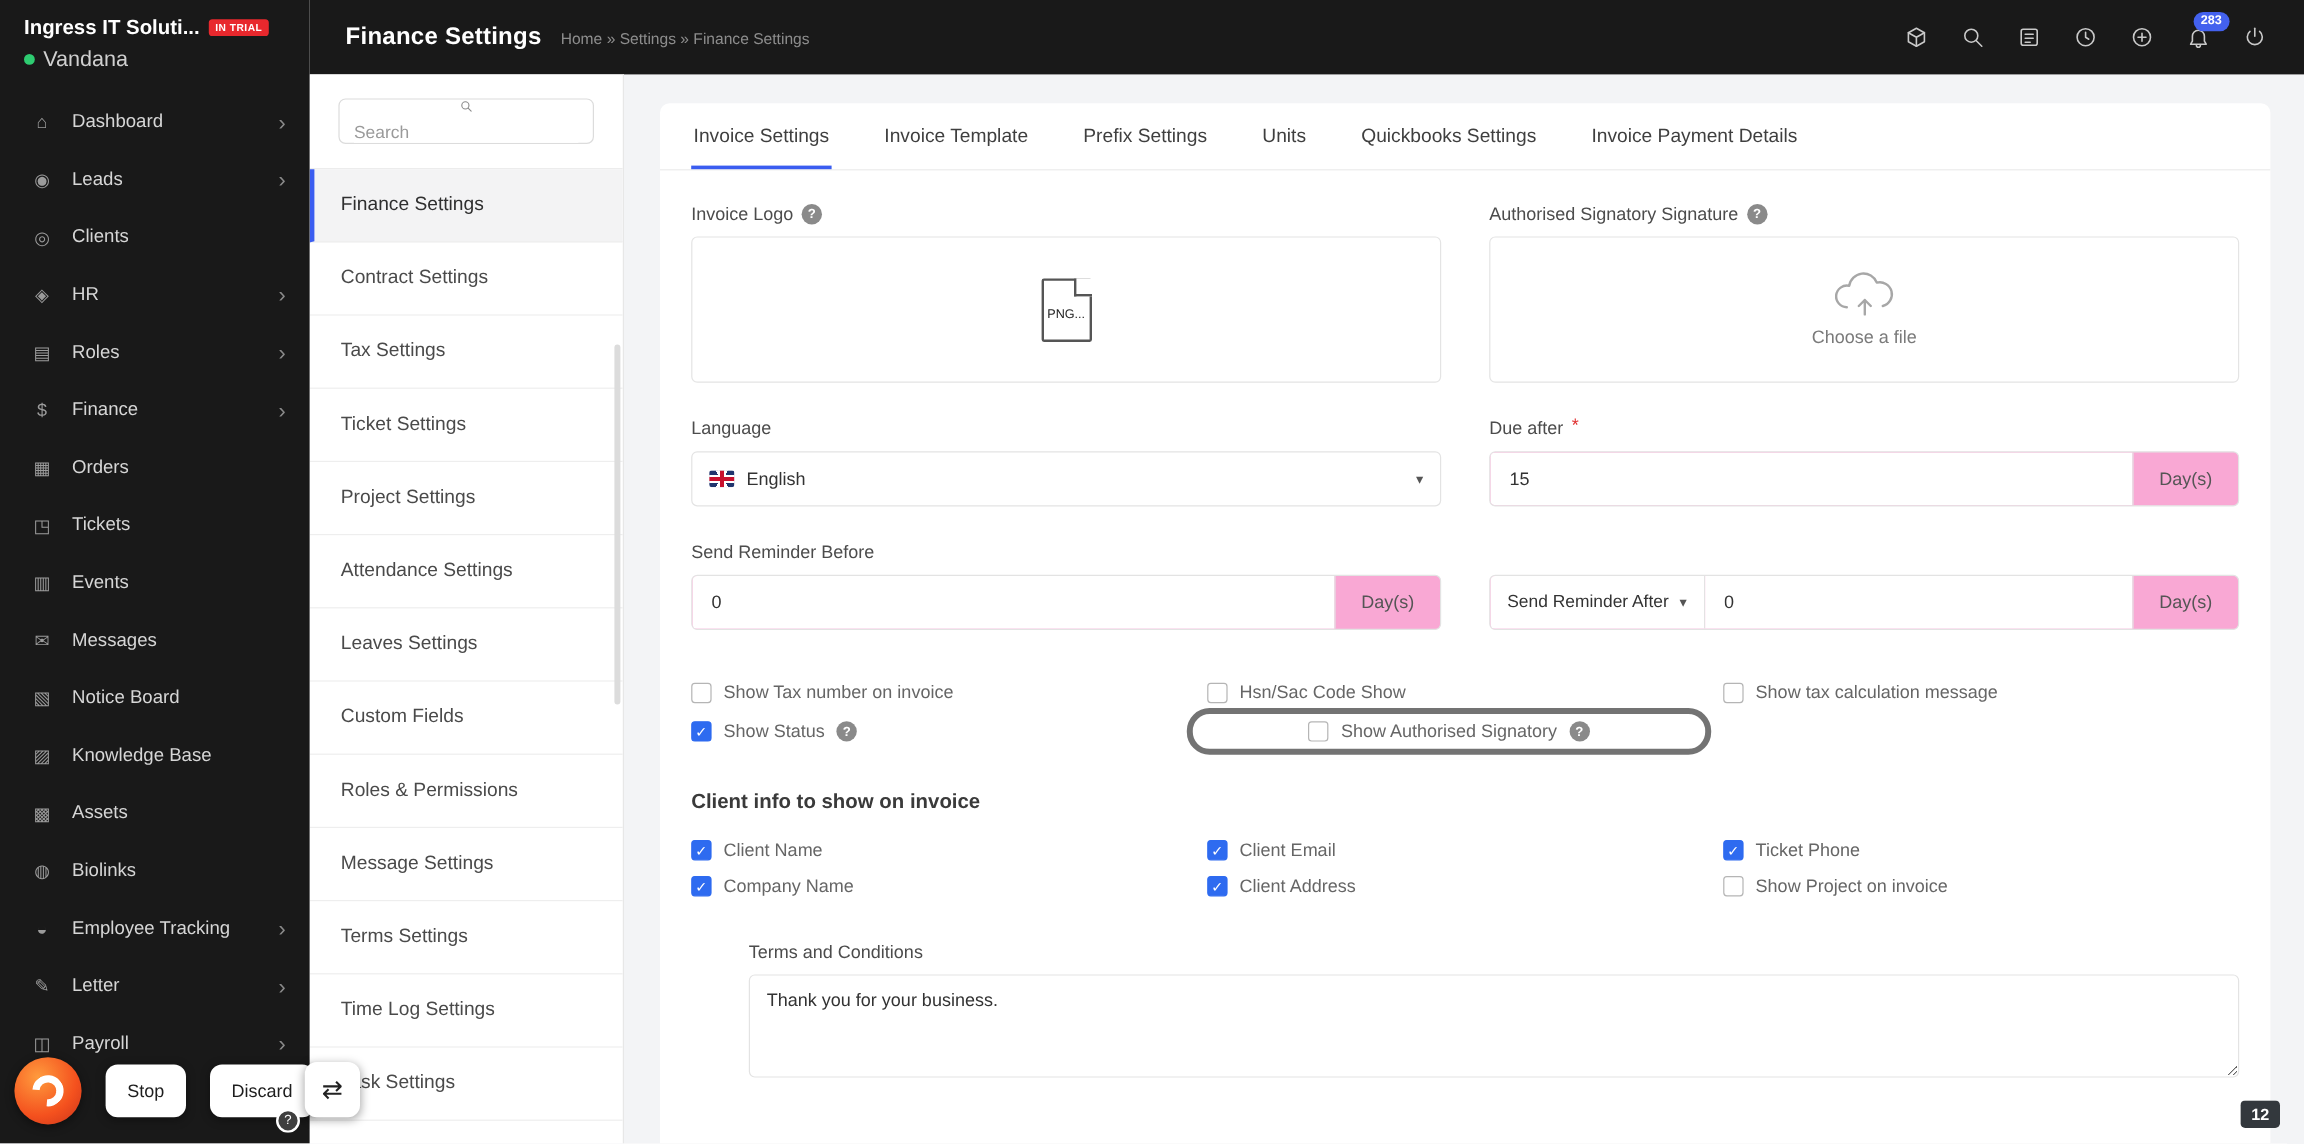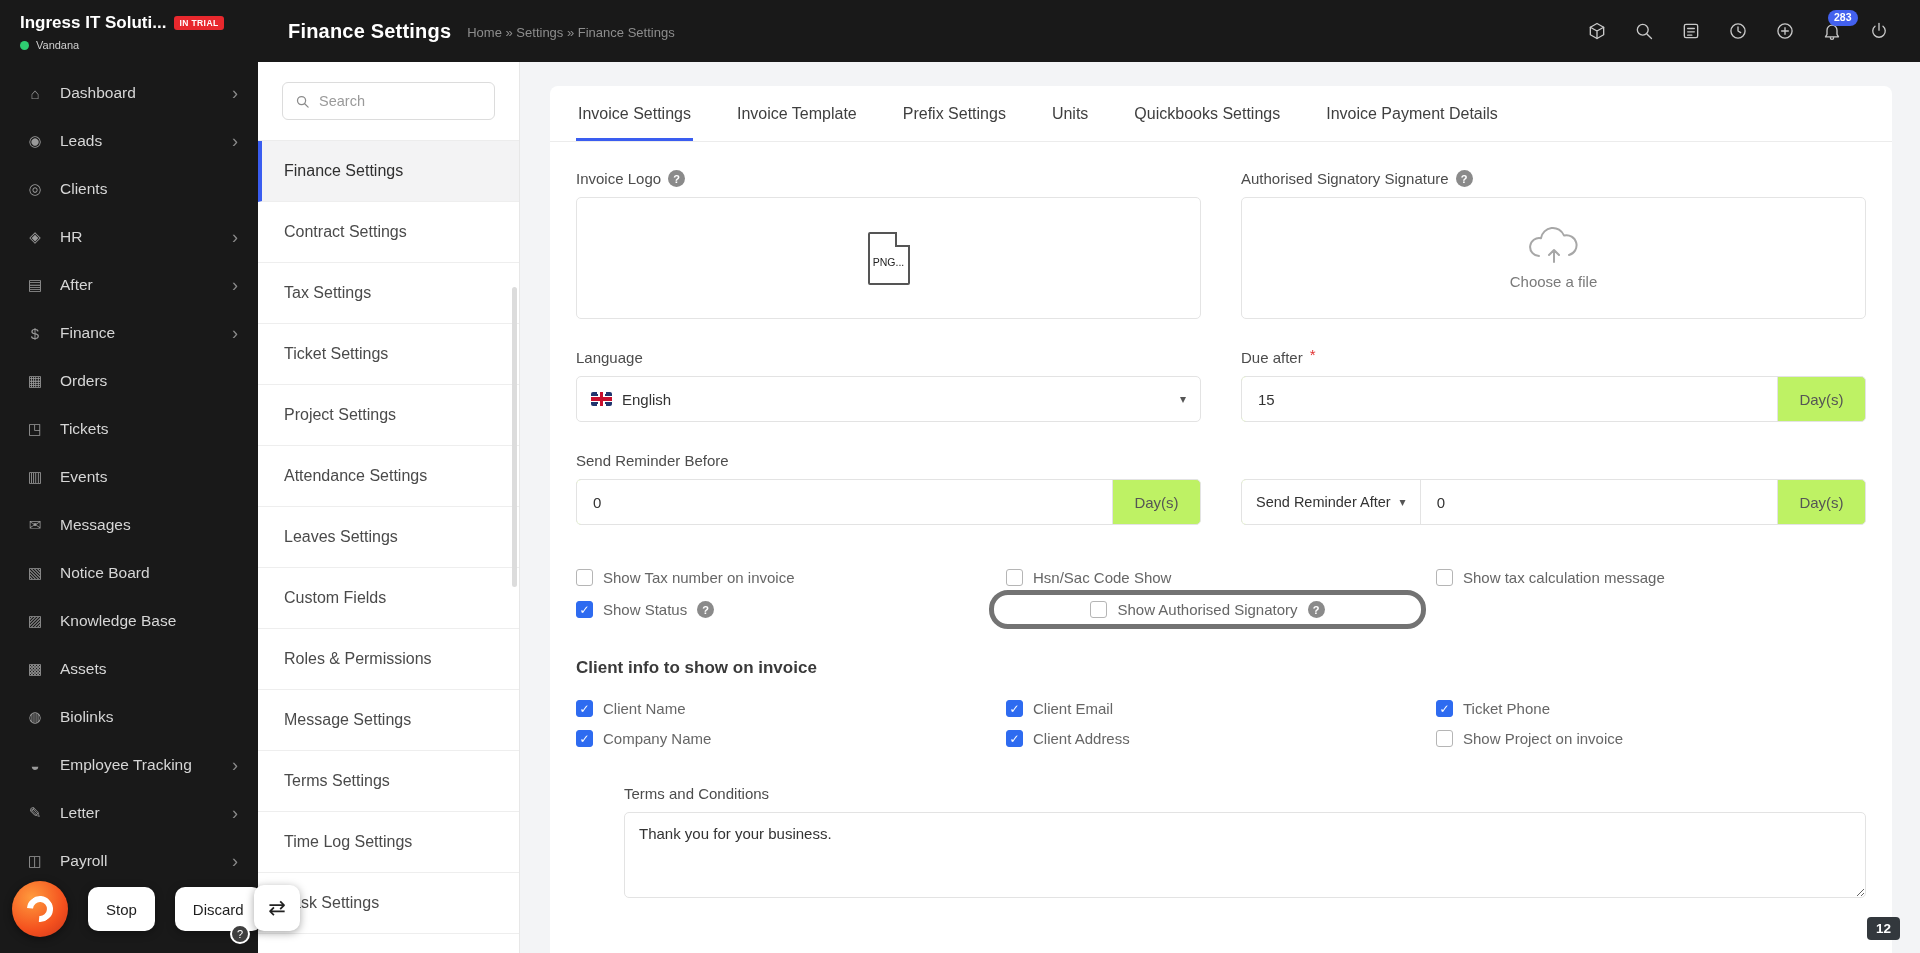--- a/index.html
+++ b/index.html
@@ -9,21 +9,21 @@
   .app { display: flex; height: 100%; }
 
   
   .sidebar { width: 258px; background: #191919; flex-shrink: 0; position: relative; z-index: 5; }
   .org { padding: 13px 16px 8px 20px; }
   .org-top { display: flex; align-items: flex-start; gap: 8px; }
   .org-name { color: #fff; font-weight: 700; font-size: 17px; white-space: nowrap; overflow: hidden; }
   .org-badge { background: #e8282d; color: #fff; font-size: 8.5px; font-weight: 700; padding: 2px 5px; border-radius: 3px; letter-spacing: .4px; margin-top: 3px; white-space: nowrap; }
   .org-user { display: flex; align-items: center; gap: 7px; margin-top: 6px; }
   .status-dot { width: 9px; height: 9px; border-radius: 50%; background: #2ecc71; }
-  .user-name { color: #cfcfcf; font-size: 11px; }
+  .user-name { color: #cfcfcf; font-size: 18px; }
   .side-nav { margin-top: 10px; }
   .side-item { display: flex; align-items: center; gap: 14px; height: 48px; padding: 0 20px 0 24px; color: #d6d6d6; font-size: 15.5px; cursor: pointer; }
   .si-icon { width: 22px; color: #9b9b9b; font-size: 15px; text-align: center; flex-shrink: 0; }
   .si-label { white-space: nowrap; overflow: hidden; }
   .si-chev { margin-left: auto; color: #8a8a8a; font-size: 18px; line-height: 1; }
 
   
   .main { flex: 1; display: flex; flex-direction: column; min-width: 0; }
 
   .topbar { height: 62px; background: #191919; display: flex; align-items: center; padding: 0 28px 0 30px; color: #fff; flex-shrink: 0; }
@@ -32,21 +32,21 @@
   .breadcrumb { font-size: 13px; color: #8d8d8d; margin-top: 3px; }
   .tb-icons { margin-left: auto; display: flex; align-items: center; gap: 21px; }
   .tb-btn { position: relative; background: none; border: none; padding: 3px; cursor: pointer; display: flex; }
   .notif { position: absolute; top: -8px; left: 9px; background: #4361ee; color: #fff; font-size: 10.5px; font-weight: 700; padding: 2px 6px; border-radius: 8px; line-height: 1.1; }
 
   .content { flex: 1; display: flex; min-height: 0; }
 
   
   .settings-nav { width: 262px; background: #fff; flex-shrink: 0; position: relative; border-right: 1px solid #e7e7e7; overflow: hidden; }
   .snav-search { padding: 20px 24px; border-bottom: 1px solid #ececec; }
-  .snav-search-box { display: flex; align-items: center; gap: 9px; border: 1px solid #dcdcdc; border-radius: 6px; height: 38px; padding: 0 12px; background: #fff; }
+  .snav-search-box { display: flex; align-items: center; gap: 9px; border: 1px solid #dcdcdc; border-radius: 6px; height: 38px; padding: 0 12px; background: #fff; flex-direction: column; }
   .snav-search-box input { border: none; outline: none; flex: 1; font-size: 14.5px; color: #333; min-width: 0; font-family: inherit; }
   .snav-search-box input::placeholder { color: #9a9a9a; }
   .snav-item { padding: 21px 26px; border-bottom: 1px solid #eee; font-size: 16px; color: #4a4a4a; cursor: pointer; }
   .snav-item.active { background: #f3f3f4; border-left: 4px solid #3a5df0; padding-left: 22px; color: #2f2f2f; }
   .snav-scroll { position: absolute; right: 2px; top: 225px; width: 5px; height: 300px; background: #dcdcdc; border-radius: 3px; }
 
   
   .page { flex: 1; padding: 24px 28px 0 30px; overflow: hidden; min-width: 0; }
   .card { background: #fff; border-radius: 8px; min-height: 900px; }
 
@@ -76,21 +76,21 @@
   .flag { width: 21px; height: 14px; border-radius: 2px; flex-shrink: 0;
     background:
       linear-gradient(to bottom, transparent 37%, #c8102e 37%, #c8102e 63%, transparent 63%),
       linear-gradient(to right, transparent 41%, #c8102e 41%, #c8102e 59%, transparent 59%),
       linear-gradient(to bottom, transparent 27%, #fff 27%, #fff 73%, transparent 73%),
       linear-gradient(to right, transparent 34%, #fff 34%, #fff 66%, transparent 66%),
       linear-gradient(62deg, transparent 45%, #fff 45%, #fff 55%, transparent 55%),
       linear-gradient(-62deg, transparent 45%, #fff 45%, #fff 55%, transparent 55%),
       #20356e; }
 
-  .igroup { display: flex; height: 46px; border: 1px solid #e3e3e3; border-radius: 5px; background: #bef264; overflow: hidden; }
+  .igroup { display: flex; height: 46px; border: 1px solid #e3e3e3; border-radius: 5px; background: #f9a8d4; overflow: hidden; }
   .iinput { flex: 1; border: none; outline: none; padding: 0 16px; font-size: 15px; color: #333; min-width: 0; font-family: inherit; }
   .isuffix { display: flex; align-items: center; justify-content: center; width: 88px; border-left: 1px solid #e3e3e3; color: #555; font-size: 15px; flex-shrink: 0; }
   .dd { display: flex; align-items: center; gap: 9px; padding: 0 14px; background: #fff; border: none; border-right: 1px solid #e3e3e3; font-size: 14.5px; color: #333; white-space: nowrap; cursor: pointer; font-family: inherit; }
 
   .opt-grid { display: grid; grid-template-columns: 1fr 1fr 1fr; row-gap: 13px; align-items: center; margin-top: 44px; }
   .opt-grid.client { margin-top: 22px; }
   .opt { display: flex; align-items: center; gap: 10px; cursor: pointer; }
   .cb { width: 17px; height: 17px; border: 1.5px solid #b5b5b5; border-radius: 3px; background: #fff; display: inline-flex; align-items: center; justify-content: center; flex-shrink: 0; cursor: pointer; }
   .cb.checked { background: #2e6bf0; border-color: #2e6bf0; }
   .cb.checked::after { content: "✓"; color: #fff; font-size: 12px; font-weight: 700; line-height: 1; }
@@ -142,21 +142,21 @@
           <span class="si-icon">◎</span>
           <span class="si-label">Clients</span>
         </div>
       <div class="side-item">
           <span class="si-icon">◈</span>
           <span class="si-label">HR</span>
           <span class="si-chev">›</span>
         </div>
       <div class="side-item">
           <span class="si-icon">▤</span>
-          <span class="si-label">After</span>
+          <span class="si-label">Roles</span>
           <span class="si-chev">›</span>
         </div>
       <div class="side-item">
           <span class="si-icon">$</span>
           <span class="si-label">Finance</span>
           <span class="si-chev">›</span>
         </div>
       <div class="side-item">
           <span class="si-icon">▦</span>
           <span class="si-label">Orders</span>

